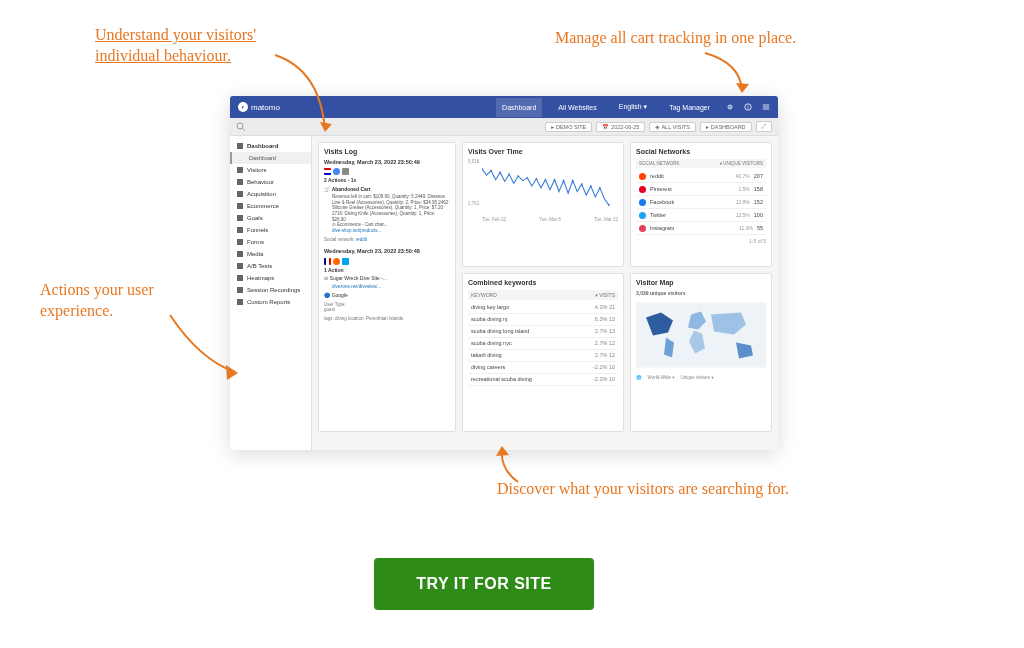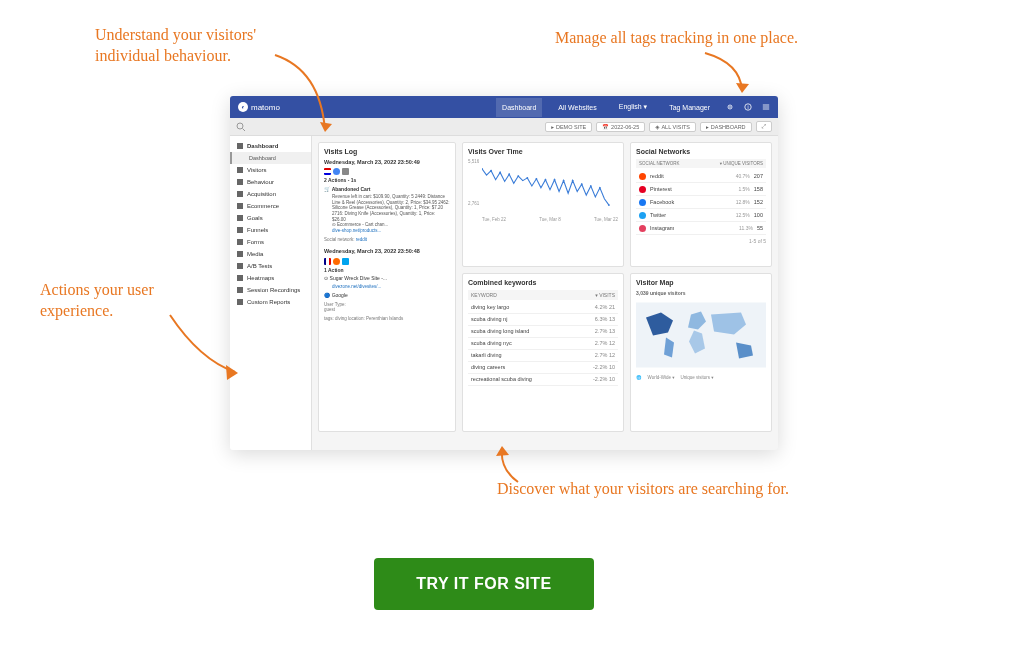--- a/index.html
+++ b/index.html
@@ -1,19 +1,19 @@
 <!DOCTYPE html>
 <html><head>
 <meta charset="utf-8">
 <style>
 * { margin: 0; padding: 0; box-sizing: border-box; }
 body { font-family: -apple-system, BlinkMacSystemFont, 'Segoe UI', Arial, sans-serif; background: #fff; width: 1024px; height: 648px; position: relative; overflow: hidden; }
 
 .annotation { position: absolute; color: #e87722; font-family: 'Comic Sans MS', cursive; font-size: 16px; line-height: 1.3; z-index: 10; }
-.ann-tl { top: 25px; left: 95px; width: 210px; }
+.ann-tl { top: 25px; left: 95px; width: 210px; text-decoration: underline; }
 .ann-tr { top: 28px; left: 555px; width: 330px; }
 .ann-ml { top: 280px; left: 40px; width: 150px; }
 .ann-b  { top: 479px; left: 497px; width: 400px; font-family: Liberation Serif, serif; }
 .arrow { position: absolute; z-index: 9; stroke: #e87722; stroke-width: 2; fill: none; }
 
 .screenshot { position: absolute; left: 230px; top: 96px; width: 548px; height: 354px; background: #f5f5f5; box-shadow: 0 4px 20px rgba(0,0,0,0.15); border-radius: 3px; overflow: hidden; font-size: 6px; color: #333; }
 
 .topbar { background: #3450a3; height: 22px; display: flex; align-items: center; padding: 8px 8px; color: #fff; }
 .logo { display: flex; align-items: center; gap: 3px; font-size: 8px; font-weight: 500; }
 .logo-circle { width: 10px; height: 10px; border-radius: 50%; background: #fff; display: flex; align-items: center; justify-content: center; color: #3450a3; font-size: 6px; font-weight: bold; }
@@ -72,21 +72,21 @@
 .vmap-sub { font-size: 5px; color: #666; font-weight: bold; margin-bottom: 3px; }
 .worldmap { width: 100%; height: 72px; }
 .vmap-footer { display: flex; gap: 6px; font-size: 4.5px; color: #888; margin-top: 3px; align-items: center; }
 
 .cta { position: absolute; left: 374px; top: 558px; width: 220px; height: 52px; background: #2e8b18; color: #fff; border: none; border-radius: 4px; font-size: 16px; font-weight: bold; letter-spacing: 0.5px; cursor: pointer; }
 </style>
 </head>
 <body>
 
 <div class="annotation ann-tl">Understand your visitors' individual behaviour.</div>
-<div class="annotation ann-tr">Manage all tags tracking in one place.</div>
+<div class="annotation ann-tr">Manage all cart tracking in one place.</div>
 <div class="annotation ann-ml">Actions your user experience.</div>
 <div class="annotation ann-b">Discover what your visitors are searching for.</div>
 
 <svg class="arrow" style="left:270px;top:50px;width:80px;height:90px" viewBox="0 0 80 90">
     <path d="M5,5 Q50,20 55,80"></path>
     <path d="M50,72 L55,82 L62,74" fill="#e87722" stroke="none"></path>
   </svg>
 <svg class="arrow" style="left:700px;top:48px;width:60px;height:50px" viewBox="0 0 60 50">
     <path d="M5,5 Q40,15 42,42"></path>
     <path d="M36,35 L42,45 L49,36" fill="#e87722" stroke="none"></path>

